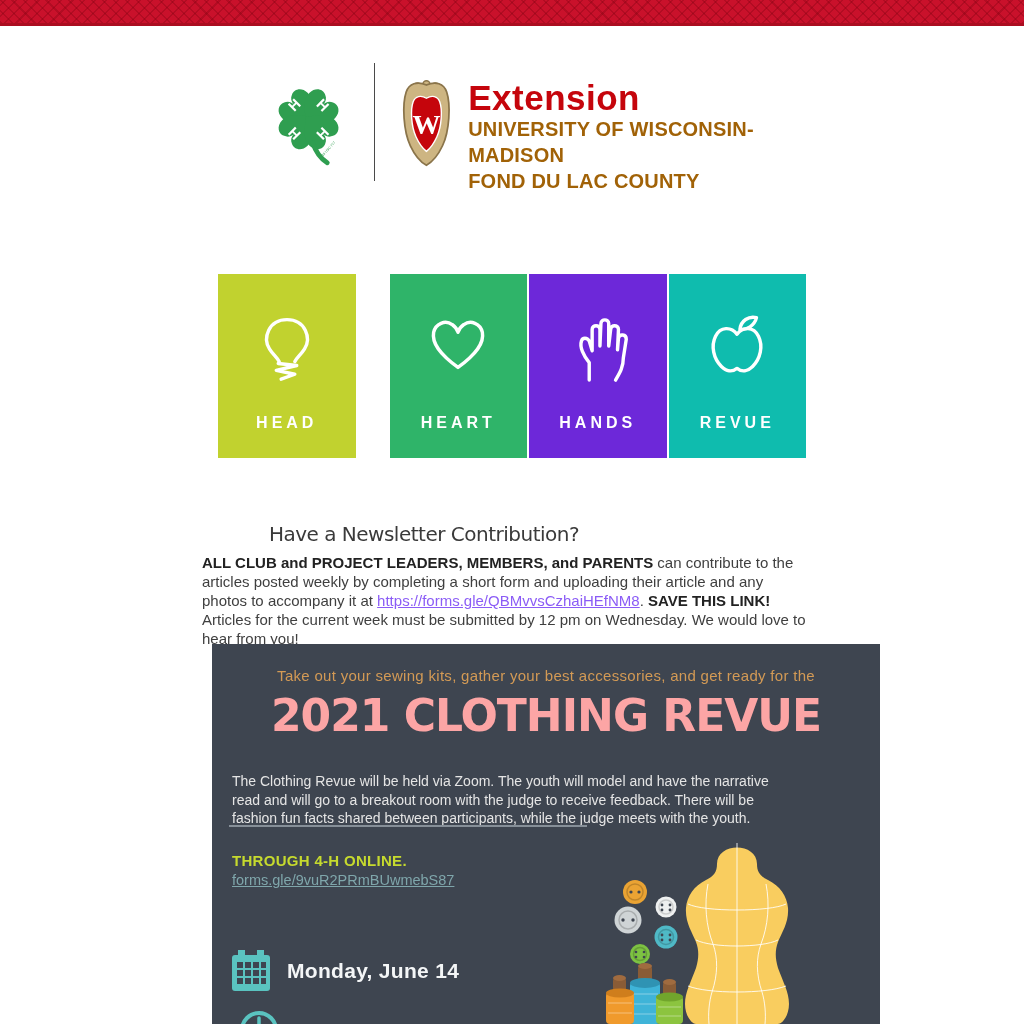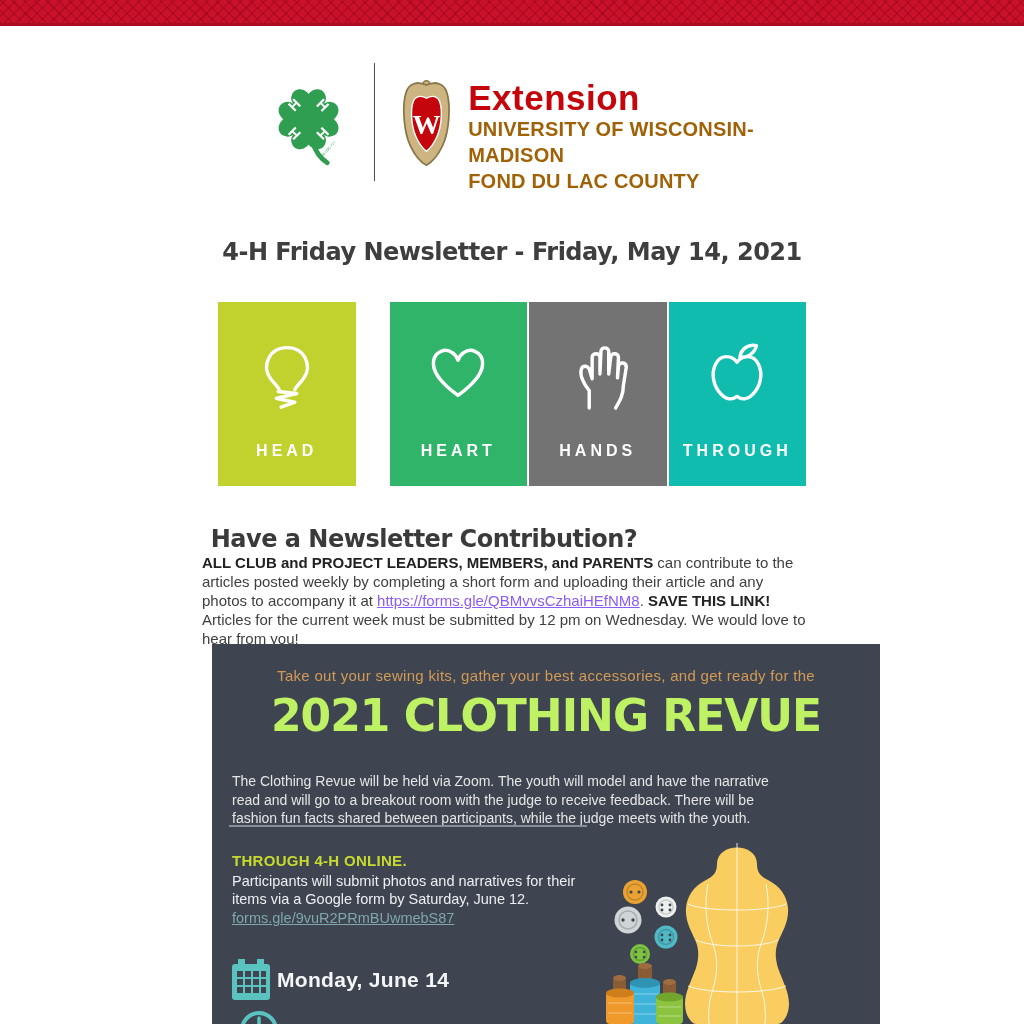--- a/index.html
+++ b/index.html
@@ -16,44 +16,44 @@
   .logo-row{position:absolute;top:56px;left:50%;transform:translateX(-50%);
     display:flex;align-items:center;height:132px;}
   .logo-divider{width:2px;height:118px;background:#4a4a4a;margin:0 20px 0 14px;}
   .brand-text{margin-left:10px;padding-top:30px;}
   .brand-ext{font-size:35px;font-weight:600;color:#c5050c;letter-spacing:.5px;line-height:1.05;}
   .brand-uni,.brand-cty{font-size:20px;font-weight:bold;color:#a16207;line-height:1.3;letter-spacing:.2px;}
   
   .nl-title{position:absolute;top:222px;left:0;width:1024px;text-align:center;
     font-family:"DejaVu Sans",sans-serif;font-size:24px;font-weight:bold;color:#3e3e3e;letter-spacing:-0.5px;}
   
-  .pledge{position:absolute;top:302px;left:218px;width:588px;height:184px;display:flex;gap:2px;}
+  .pledge{position:absolute;top:274px;left:218px;width:588px;height:184px;display:flex;gap:2px;}
   .panel{flex:1;position:relative;}
   .panel svg{position:absolute;top:32px;left:50%;transform:translateX(-50%);}
   .panel-label{position:absolute;bottom:26px;width:100%;text-align:center;color:#fff;
     font-size:16px;font-weight:bold;letter-spacing:4px;}
   
   .contrib-h{position:absolute;top:505px;left:0;width:848px;text-align:center;
-    font-family:"DejaVu Sans",sans-serif;font-size:24px;font-weight:bold;color:#3a3a3a;letter-spacing:-0.5px;}
+    font-family:"DejaVu Sans",sans-serif;font-size:20px;font-weight:normal;color:#3a3a3a;letter-spacing:-0.5px;}
   .contrib-p{position:absolute;top:538px;left:202px;width:606px;font-size:15px;line-height:19px;color:#3f3f3f;}
   .contrib-p b{color:#222;}
   .contrib-p a{color:#8b5cf6;text-decoration:underline;cursor:pointer;}
   
   .poster{position:absolute;top:644px;left:212px;width:668px;height:380px;overflow:hidden;color:#dde1e4;}
   .p-tag{position:absolute;top:23px;left:0;width:100%;text-align:center;font-size:15px;letter-spacing:.3px;}
   .p-title{position:absolute;top:46px;left:0;width:100%;text-align:center;white-space:nowrap;
     font-family:"DejaVu Sans",sans-serif;font-size:44px;font-weight:800;letter-spacing:-1px;}
   .p-body{position:absolute;top:114px;left:20px;width:566px;font-size:14px;line-height:18.5px;color:#e5e5e5;}
   .p-div{position:absolute;top:181px;left:17px;width:358px;height:2px;background:#868f98;}
   .p-reg{position:absolute;top:207px;left:20px;width:352px;}
   .p-reg-h{font-size:15px;font-weight:bold;line-height:19px;letter-spacing:.3px;}
   .p-reg-d{font-size:14.5px;line-height:17.5px;color:#eceff1;margin-top:3px;}
   .p-reg-a{font-size:14.5px;line-height:18px;margin-top:1px;}
   .p-reg-a a{color:#7fa6ab;text-decoration:underline;cursor:pointer;}
-  .p-date{position:absolute;top:315px;left:20px;display:flex;align-items:center;gap:7px;}
+  .p-date{position:absolute;top:306px;left:20px;display:flex;align-items:center;gap:17px;}
   .p-date-t{font-size:21px;font-weight:bold;color:#f4f6f7;letter-spacing:.3px;}
   .p-clock{position:absolute;top:362px;left:26px;}
   .p-illus{position:absolute;top:190px;left:370px;}
 </style>
 </head>
 <body>
 
 <div class="page">
 
   <div class="topbar"></div>
@@ -93,63 +93,61 @@
       <text x="45" y="84" text-anchor="middle" font-family="Liberation Serif,serif" font-size="40" font-weight="bold" fill="#ffffff">W</text>
     </svg>
 
     <div class="brand-text">
       <div class="brand-ext">Extension</div>
       <div class="brand-uni">UNIVERSITY OF WISCONSIN-MADISON</div>
       <div class="brand-cty">FOND DU LAC COUNTY</div>
     </div>
   </header>
 
-  <h1 class="nl-title">4-H Friday Newsletter - Friday, May 14, 2021</h1>
 
   <div class="pledge">
     <div class="panel" style="background-color: rgb(193, 210, 47);">
       <svg width="78" height="78" viewBox="0 0 80 80" fill="none" stroke="#ffffff" stroke-width="3.5" stroke-linecap="round" stroke-linejoin="round">
         <path d="M32,57 C29,52 25,49 22,44 C15,33 21,14 40,14 C59,14 65,33 58,44 C55,49 51,52 48,57"></path>
         <path d="M31,59 L50,61 L29,66 L48,70 L34,75"></path>
       </svg>
       <div class="panel-label">HEAD</div>
     </div>
     <div class="panel" style="background-color: rgb(47, 180, 105); margin-left: 32px;">
       <svg width="78" height="78" viewBox="0 0 80 80" fill="none" stroke="#ffffff" stroke-width="3.5" stroke-linecap="round" stroke-linejoin="round">
         <path d="M40,63 C21,49 13,38 15,27 C17,18 27,14 34,19 C37,21 39,24 40,27 C41,24 43,21 46,19 C53,14 63,18 65,27 C67,38 59,49 40,63 Z"></path>
       </svg>
       <div class="panel-label">HEART</div>
     </div>
-    <div class="panel" style="background-color: #737373;">
+    <div class="panel" style="background-color: #6d28d9;">
       <svg width="78" height="78" viewBox="0 0 80 80" fill="none" stroke="#ffffff" stroke-width="3.5" stroke-linecap="round" stroke-linejoin="round">
         <path d="M31,76 L31,58 C25,51 21,42 23,36 C24,32 29,32 31,36 L34,46 L34,24 C34,19 42,19 42,24 L42,41 L43,18 C43,13 51,13 51,18 L51,41 L53,24 C53,19 61,19 61,24 L60,45 L61,33 C62,28 69,29 69,34 L66,53 C66,63 62,69 58,76"></path>
       </svg>
       <div class="panel-label">HANDS</div>
     </div>
     <div class="panel" style="background-color: rgb(15, 188, 174);">
       <svg width="78" height="78" viewBox="0 0 80 80" fill="none" stroke="#ffffff" stroke-width="3.5" stroke-linecap="round" stroke-linejoin="round">
         <path d="M40,29 C34,21 23,21 18,31 C13,41 16,54 24,62 C29,67 35,68 40,64 C45,68 51,67 56,62 C64,54 67,41 62,31 C57,21 46,21 40,29 Z"></path>
         <path d="M43,24 C44,15 52,10 60,12 C58,20 50,25 43,24 Z"></path>
       </svg>
-      <div class="panel-label">THROUGH</div>
+      <div class="panel-label">REVUE</div>
     </div>
   </div>
 
   <h2 class="contrib-h">Have a Newsletter Contribution?</h2>
   <p class="contrib-p"><b>ALL CLUB and PROJECT LEADERS, MEMBERS, and PARENTS</b><span> can contribute to the articles posted weekly by completing a short form and uploading their article and any photos to accompany it at </span><a>https://forms.gle/QBMvvsCzhaiHEfNM8</a><span>. </span><b>SAVE THIS LINK!</b><span> Articles for the current week must be submitted by 12 pm on Wednesday. We would love to hear from you!</span></p>
 
   <section class="poster" style="background-color: rgb(62, 69, 80);">
     <div class="p-tag" style="color: rgb(211, 154, 85);">Take out your sewing kits, gather your best accessories, and get ready for the</div>
-    <div class="p-title" style="color: #bef264;">2021 CLOTHING REVUE</div>
+    <div class="p-title" style="color: #fca5a5;">2021 CLOTHING REVUE</div>
     <p class="p-body">The Clothing Revue will be held via Zoom. The youth will model and have the narrative read and will go to a breakout room with the judge to receive feedback. There will be fashion fun facts shared between participants, while the judge meets with the youth.</p>
     <div class="p-div"></div>
 
     <div class="p-reg">
       <div class="p-reg-h" style="color: rgb(198, 218, 46);">THROUGH 4-H ONLINE.</div>
-      <div class="p-reg-d">Participants will submit photos and narratives for their items via a Google form by Saturday, June 12.</div>
       <div class="p-reg-a"><a>forms.gle/9vuR2PRmBUwmebS87</a></div>
     </div>
 
     <svg class="p-illus" width="230" height="190" viewBox="0 0 230 190">
       <g>
         <path d="M135,30 C135,8 175,8 175,30 C175,38 178,42 186,46 C198,52 205,62 206,74 C207,88 200,98 196,108 C193,116 193,124 196,134 C201,148 207,158 207,170 C207,182 200,190 196,190 L114,190 C110,190 103,182 103,170 C103,158 109,148 114,134 C117,124 117,116 114,108 C110,98 103,88 104,74 C105,62 112,52 124,46 C132,42 135,38 135,30 Z" fill="#f9cd5f"></path>
         <g stroke="rgba(255,255,255,0.85)" stroke-width="1" fill="none">
           <path d="M155,9 L155,190"></path>
           <path d="M126,50 C122,70 124,92 131,110 C136,124 136,140 130,158 C127,168 126,180 127,190"></path>
           <path d="M184,50 C188,70 186,92 179,110 C174,124 174,140 180,158 C183,168 184,180 183,190"></path>

